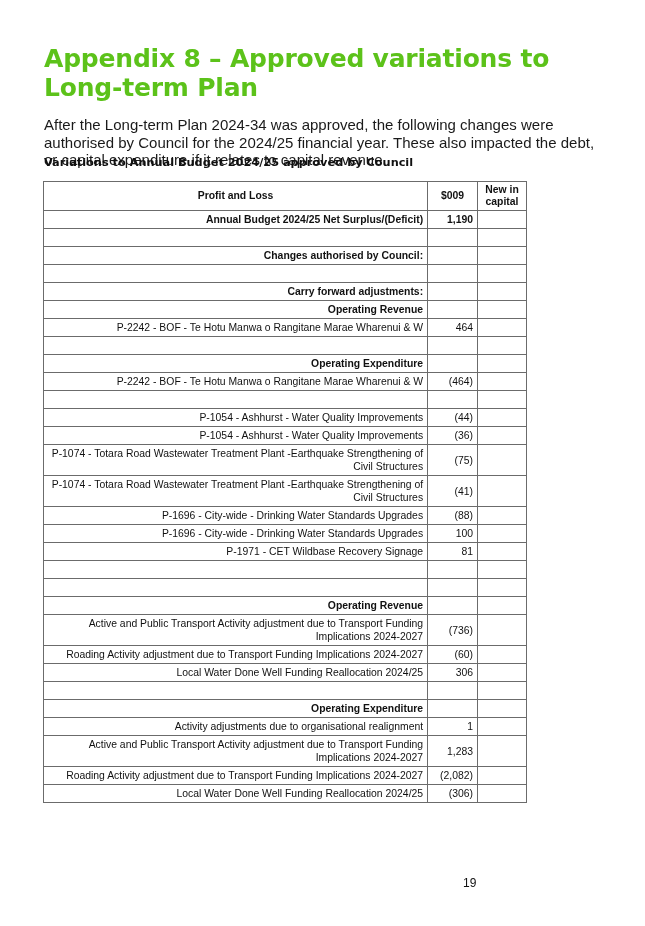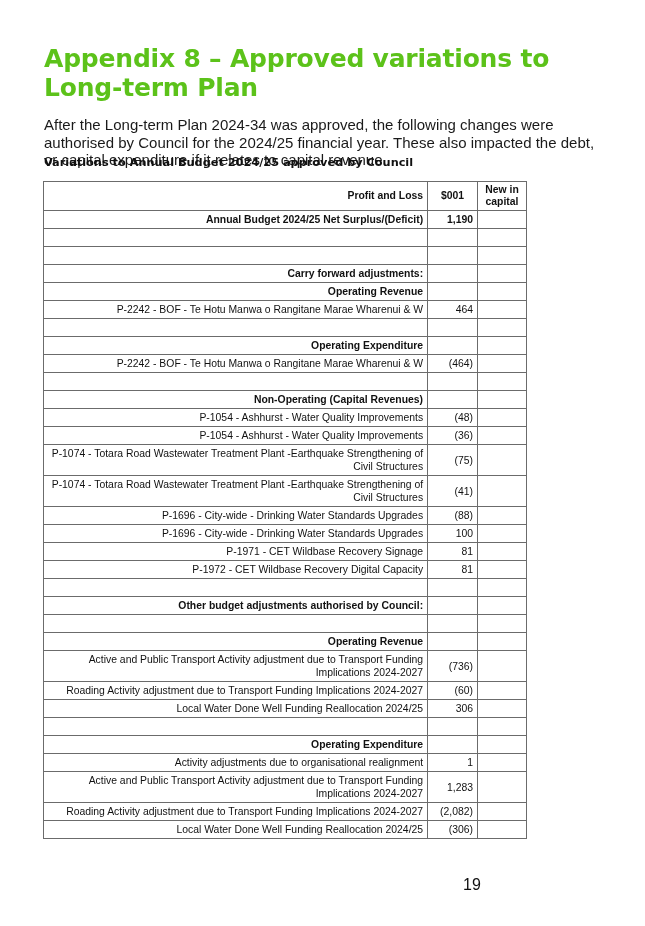--- a/index.html
+++ b/index.html
@@ -10,56 +10,61 @@
            line-height: 29px; color: #5cc21a; letter-spacing: -0.2px; }
   .intro { position: absolute; left: 44px; top: 116px; width: 560px; margin: 0;
            font-size: 15px; line-height: 17.5px; color: #1a1a1a; }
   .subtitle { position: absolute; left: 44px; top: 156px; margin: 0;
               font-family: "DejaVu Sans", sans-serif; font-weight: bold; font-size: 11.3px;
               color: #111; }
   table.budget { position: absolute; left: 43px; top: 181px; width: 484px;
                  border-collapse: collapse; font-size: 10.4px; color: #111; }
   table.budget td, table.budget th { border: 1px solid #6b6b6b; padding: 2px 4px;
                  height: 13px; line-height: 13px; vertical-align: middle; }
-  table.budget th { font-weight: bold; text-align: right; }
+  table.budget th { font-weight: bold; text-align: center; }
   table.budget th.num, table.budget th.new { text-align: center; }
   td.desc { width: 377px; text-align: right; }
   td.num { width: 41px; text-align: right; }
   td.new { width: 40px; }
   tr.bold td.desc, tr.bold td.num { font-weight: bold; }
   tr.head th { height: 24px; line-height: 12px; }
   tr.tall td { height: 26px; }
-  .page-number { position: absolute; left: 463px; top: 876px; font-size: 16px; color: #111; }
+  .page-number { position: absolute; left: 463px; top: 876px; font-size: 12px; color: #111; }
 </style>
 </head>
 <body>
 
 <h1 class="title">Appendix 8 – Approved variations to Long-term Plan</h1>
 <p class="intro">After the Long-term Plan 2024-34 was approved, the following changes were authorised by Council for the 2024/25 financial year. These also impacted the debt, or capital expenditure if it relates to capital revenue.</p>
 <h2 class="subtitle">Variations to Annual Budget 2024/25 approved by Council</h2>
 
 <table class="budget">
   <thead>
     <tr class="head">
       <th class="desc">Profit and Loss</th>
-      <th class="num">$001</th>
+      <th class="num">$009</th>
       <th class="new">New in capital</th>
     </tr>
   </thead>
   <tbody id="table-body">
       <tr class="bold">
         <td class="desc">Annual Budget 2024/25 Net Surplus/(Deficit)</td>
         <td class="num">1,190</td>
         <td class="new"></td>
       </tr>
       <tr>
         <td class="desc"></td>
         <td class="num"></td>
         <td class="new"></td>
       </tr>
+      <tr class="bold">
+        <td class="desc">Changes authorised by Council:</td>
+        <td class="num"></td>
+        <td class="new"></td>
+      </tr>
       <tr>
         <td class="desc"></td>
         <td class="num"></td>
         <td class="new"></td>
       </tr>
       <tr class="bold">
         <td class="desc">Carry forward adjustments:</td>
         <td class="num"></td>
         <td class="new"></td>
       </tr>
@@ -86,28 +91,23 @@
       <tr>
         <td class="desc">P-2242 - BOF - Te Hotu Manwa o Rangitane Marae Wharenui &amp; W</td>
         <td class="num">(464)</td>
         <td class="new"></td>
       </tr>
       <tr>
         <td class="desc"></td>
         <td class="num"></td>
         <td class="new"></td>
       </tr>
-      <tr class="bold">
-        <td class="desc">Non-Operating (Capital Revenues)</td>
-        <td class="num"></td>
-        <td class="new"></td>
-      </tr>
       <tr>
         <td class="desc">P-1054 - Ashhurst - Water Quality Improvements</td>
-        <td class="num">(48)</td>
+        <td class="num">(44)</td>
         <td class="new"></td>
       </tr>
       <tr>
         <td class="desc">P-1054 - Ashhurst - Water Quality Improvements</td>
         <td class="num">(36)</td>
         <td class="new"></td>
       </tr>
       <tr class="tall">
         <td class="desc">P-1074 - Totara Road Wastewater Treatment Plant -Earthquake Strengthening of Civil Structures</td>
         <td class="num">(75)</td>
@@ -127,31 +127,21 @@
         <td class="desc">P-1696 - City-wide - Drinking Water Standards Upgrades</td>
         <td class="num">100</td>
         <td class="new"></td>
       </tr>
       <tr>
         <td class="desc">P-1971 - CET Wildbase Recovery Signage</td>
         <td class="num">81</td>
         <td class="new"></td>
       </tr>
       <tr>
-        <td class="desc">P-1972 - CET Wildbase Recovery Digital Capacity</td>
-        <td class="num">81</td>
-        <td class="new"></td>
-      </tr>
-      <tr>
-        <td class="desc"></td>
-        <td class="num"></td>
-        <td class="new"></td>
-      </tr>
-      <tr class="bold">
-        <td class="desc">Other budget adjustments authorised by Council:</td>
+        <td class="desc"></td>
         <td class="num"></td>
         <td class="new"></td>
       </tr>
       <tr>
         <td class="desc"></td>
         <td class="num"></td>
         <td class="new"></td>
       </tr>
       <tr class="bold">
         <td class="desc">Operating Revenue</td>

